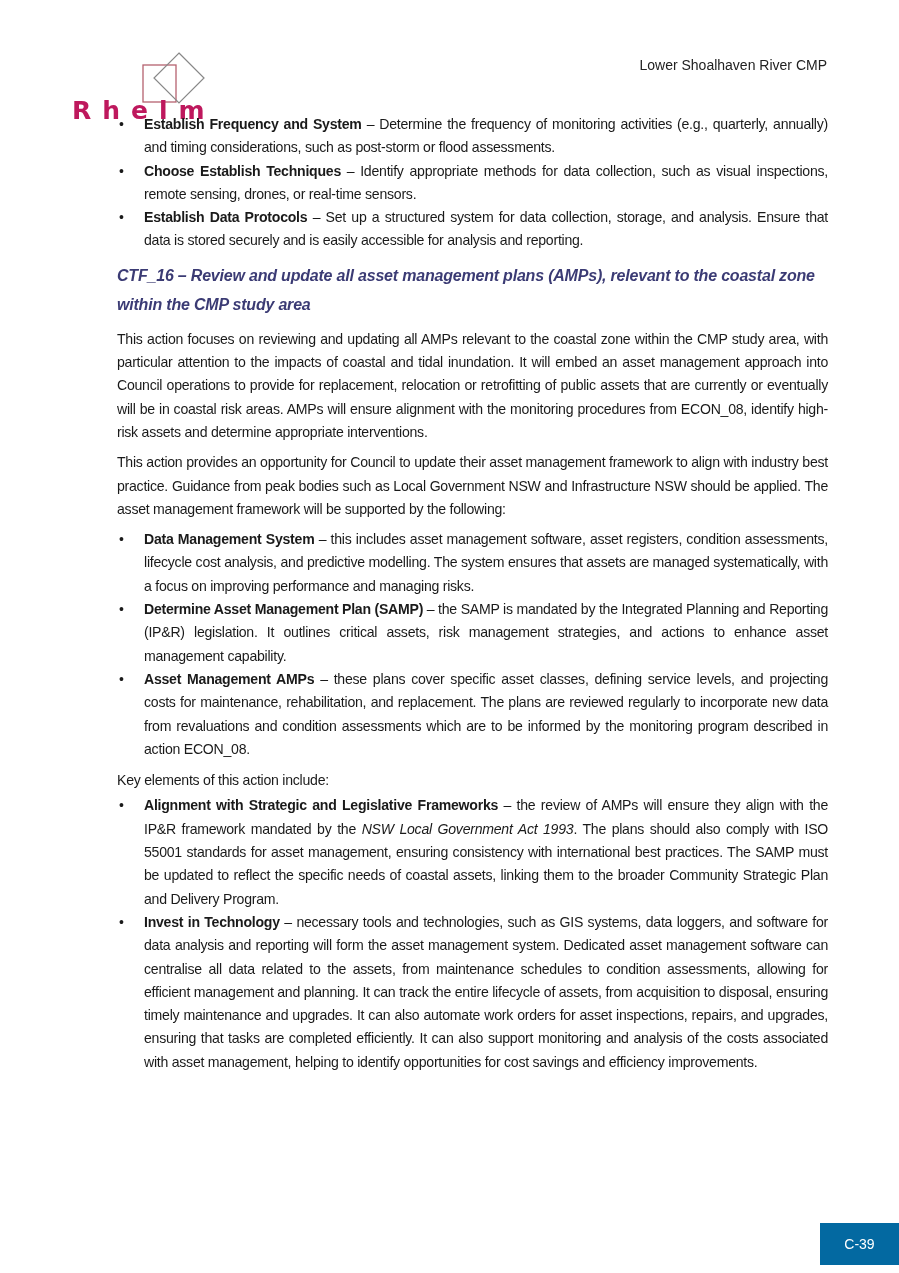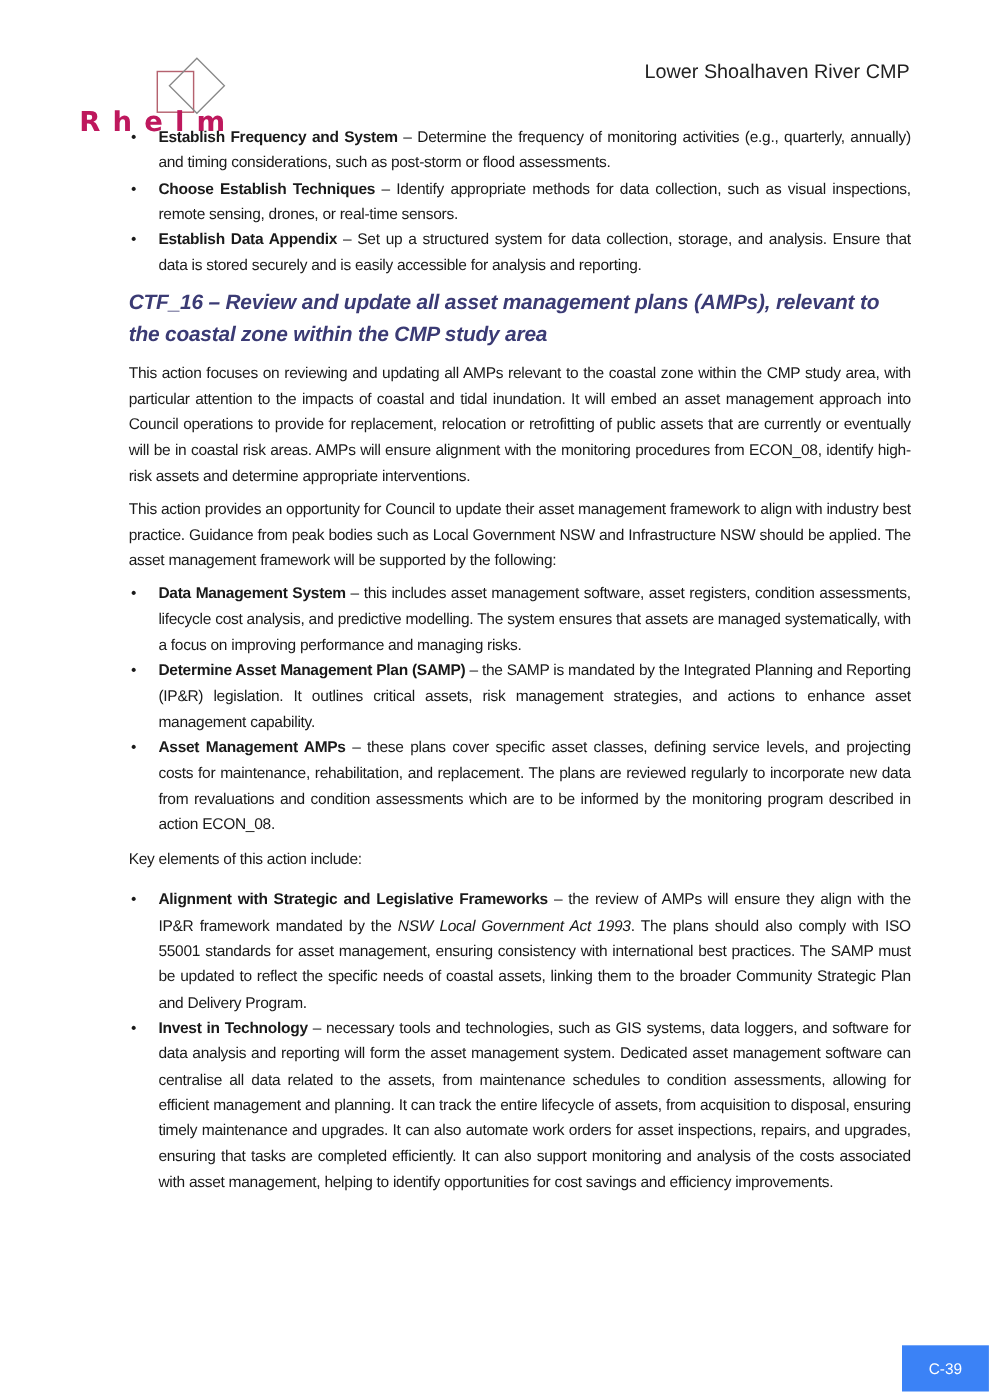--- a/index.html
+++ b/index.html
@@ -8,41 +8,41 @@
       font-family: "Liberation Sans", sans-serif; color: #1a1a1a;
     }
     .logo { position: absolute; left: 72px; top: 50px; width: 160px; height: 56px; }
     .logo .word {
       position: absolute; left: 0; top: 26px; font-family: "DejaVu Sans", sans-serif;
       font-weight: bold; font-size: 25px; color: #be185d; letter-spacing: 11px; margin-top: 20px;
     }
     .logo svg { position: absolute; left: 0; top: 0; }
     .header-right {
       position: absolute; right: 72px; top: 55px; text-align: right;
-      font-size: 18px; line-height: 21px; color: #222;
+      font-size: 14px; line-height: 21px; color: #222;
     }
     .content {
       position: absolute; left: 117px; top: 113px; width: 711px;
       font-size: 14.1px; line-height: 23.3px; text-align: justify; color: #1a1a1a;
       letter-spacing: -0.25px;
     }
     .content p { margin: 0 0 7px 0; }
     ul.bullets { list-style: none; margin: 0 0 8px 0; padding: 0; }
     ul.bullets li { position: relative; padding-left: 27px; margin: 0; }
     ul.bullets li .dot {
       position: absolute; left: 2px; top: 0; font-size: 14px;
     }
     .heading {
-      font-style: italic; font-weight: bold; color: #3b3b74; font-size: 19px;
+      font-style: italic; font-weight: bold; color: #3b3b74; font-size: 16px;
       line-height: 29px; margin: 7px 0 9px 0; text-align: left; letter-spacing: -0.2px;
     }
     b { font-weight: bold; }
     .page-badge {
       position: absolute; left: 820px; top: 1223px; width: 79px; height: 42px;
-      background: #3b82f6; color: #ffffff; font-size: 14px;
+      background: #0369a1; color: #ffffff; font-size: 14px;
       display: flex; align-items: center; justify-content: center;
     }
   </style>
 </head>
 <body>
 
 <div class="logo">
   <svg width="160" height="56">
     <rect x="71" y="15" width="33" height="37" fill="none" stroke="#b5626f" stroke-width="1.3"></rect>
     <polygon points="107,3 132,28 107,53 82,28" fill="none" stroke="#888888" stroke-width="1.2"></polygon>
@@ -57,42 +57,42 @@
 <div class="content">
 
   <ul class="bullets">
     <li>
       <span class="dot">•</span><b>Establish Frequency and System</b><span> – Determine the frequency of monitoring activities (e.g., quarterly, annually) and timing considerations, such as post-storm or flood assessments.</span>
     </li>
     <li>
       <span class="dot">•</span><b>Choose Establish Techniques</b><span> – Identify appropriate methods for data collection, such as visual inspections, remote sensing, drones, or real-time sensors.</span>
     </li>
     <li>
-      <span class="dot">•</span><b>Establish Data Appendix</b><span> – Set up a structured system for data collection, storage, and analysis. Ensure that data is stored securely and is easily accessible for analysis and reporting.</span>
+      <span class="dot">•</span><b>Establish Data Protocols</b><span> – Set up a structured system for data collection, storage, and analysis. Ensure that data is stored securely and is easily accessible for analysis and reporting.</span>
     </li>
   </ul>
 
   <div class="heading">CTF_16 – Review and update all asset management plans (AMPs), relevant to the coastal zone within the CMP study area</div>
 
   <p>This action focuses on reviewing and updating all AMPs relevant to the coastal zone within the CMP study area, with particular attention to the impacts of coastal and tidal inundation. It will embed an asset management approach into Council operations to provide for replacement, relocation or retrofitting of public assets that are currently or eventually will be in coastal risk areas. AMPs will ensure alignment with the monitoring procedures from ECON_08, identify high-risk assets and determine appropriate interventions.</p>
   <p>This action provides an opportunity for Council to update their asset management framework to align with industry best practice. Guidance from peak bodies such as Local Government NSW and Infrastructure NSW should be applied. The asset management framework will be supported by the following:</p>
 
   <ul class="bullets">
     <li>
       <span class="dot">•</span><b>Data Management System</b><span> – this includes asset management software, asset registers, condition assessments, lifecycle cost analysis, and predictive modelling. The system ensures that assets are managed systematically, with a focus on improving performance and managing risks.</span>
     </li>
     <li>
       <span class="dot">•</span><b>Determine Asset Management Plan (SAMP)</b><span> – the SAMP is mandated by the Integrated Planning and Reporting (IP&amp;R) legislation. It outlines critical assets, risk management strategies, and actions to enhance asset management capability.</span>
     </li>
     <li>
       <span class="dot">•</span><b>Asset Management AMPs</b><span> – these plans cover specific asset classes, defining service levels, and projecting costs for maintenance, rehabilitation, and replacement. The plans are reviewed regularly to incorporate new data from revaluations and condition assessments which are to be informed by the monitoring program described in action ECON_08.</span>
     </li>
   </ul>
 
-  <p style="margin-bottom:14px;">Key elements of this action include:</p>
+  <p style="margin-bottom:2px;">Key elements of this action include:</p>
 
   <ul class="bullets">
     <li>
       <span class="dot">•</span><b>Alignment with Strategic and Legislative Frameworks</b><span> – the review of AMPs will ensure they align with the IP&amp;R framework mandated by the </span><i>NSW Local Government Act 1993</i><span>. The plans should also comply with ISO 55001 standards for asset management, ensuring consistency with international best practices. The SAMP must be updated to reflect the specific needs of coastal assets, linking them to the broader Community Strategic Plan and Delivery Program.</span>
     </li>
     <li>
       <span class="dot">•</span><b>Invest in Technology</b><span> – necessary tools and technologies, such as GIS systems, data loggers, and software for data analysis and reporting will form the asset management system. Dedicated asset management software can centralise all data related to the assets, from maintenance schedules to condition assessments, allowing for efficient management and planning. It can track the entire lifecycle of assets, from acquisition to disposal, ensuring timely maintenance and upgrades. It can also automate work orders for asset inspections, repairs, and upgrades, ensuring that tasks are completed efficiently. It can also support monitoring and analysis of the costs associated with asset management, helping to identify opportunities for cost savings and efficiency improvements.</span>
     </li>
   </ul>
 </div>

